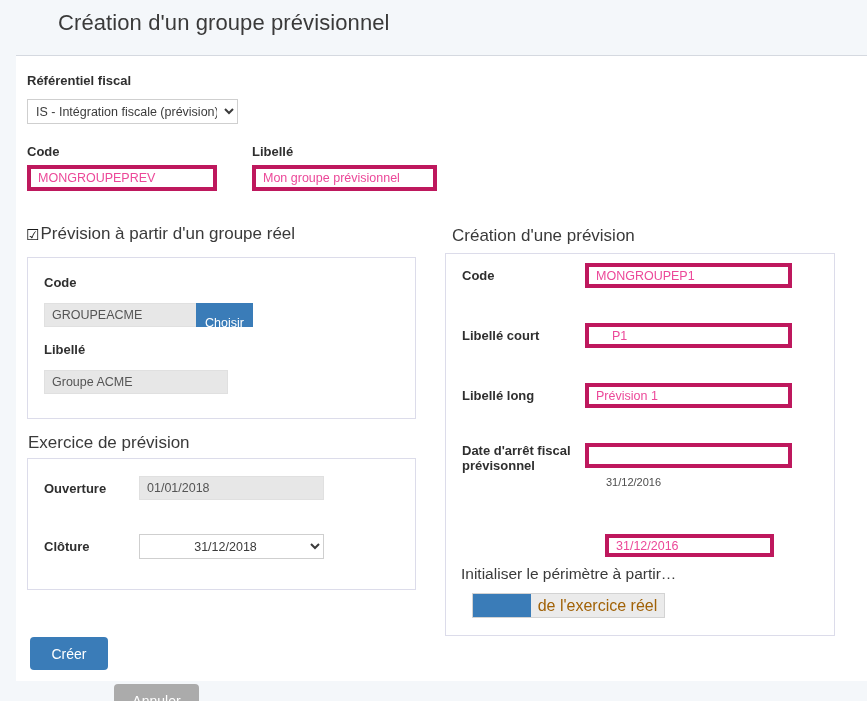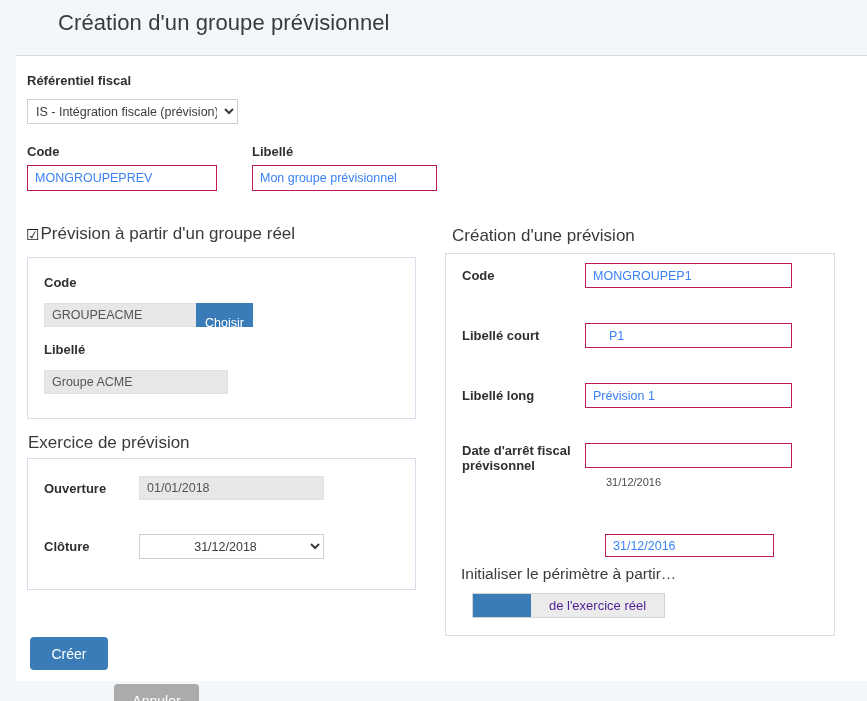--- a/index.html
+++ b/index.html
@@ -50,25 +50,25 @@
   .section-head {
     font-size: 17px;
     font-weight: 400;
     color: #3a3a3a;
     white-space: nowrap;
   }
 
   
   .txt {
     box-sizing: border-box;
-    border: 1px solid #be185d;
+    border: 4px solid #be185d;
     background: #ffffff;
     font-family: "Liberation Sans", sans-serif;
     font-size: 12.5px;
-    color: #3b82f6;
+    color: #ec4899;
     padding: 0 7px;
     height: 24px;
     line-height: 22px;
     outline: none;
   }
   .txt.disabled {
     background: #e7e7e7;
     border: 1px solid #e0e0e0;
     color: #555555;
   }
@@ -131,22 +131,22 @@
   }
   .toggle-knob {
     width: 58px;
     background: #3a7cb8;
   }
   .toggle-label {
     flex: 1;
     display: flex;
     align-items: center;
     justify-content: center;
-    font-size: 13px;
-    color: #4c1d95;
+    font-size: 16px;
+    color: #a16207;
   }
 
   .choisir {
     background: #3a7cb8;
     color: #ffffff;
     font-size: 12.5px;
     height: 24px;
     line-height: 24px;
     padding: 8px 9px;
     border: none;

